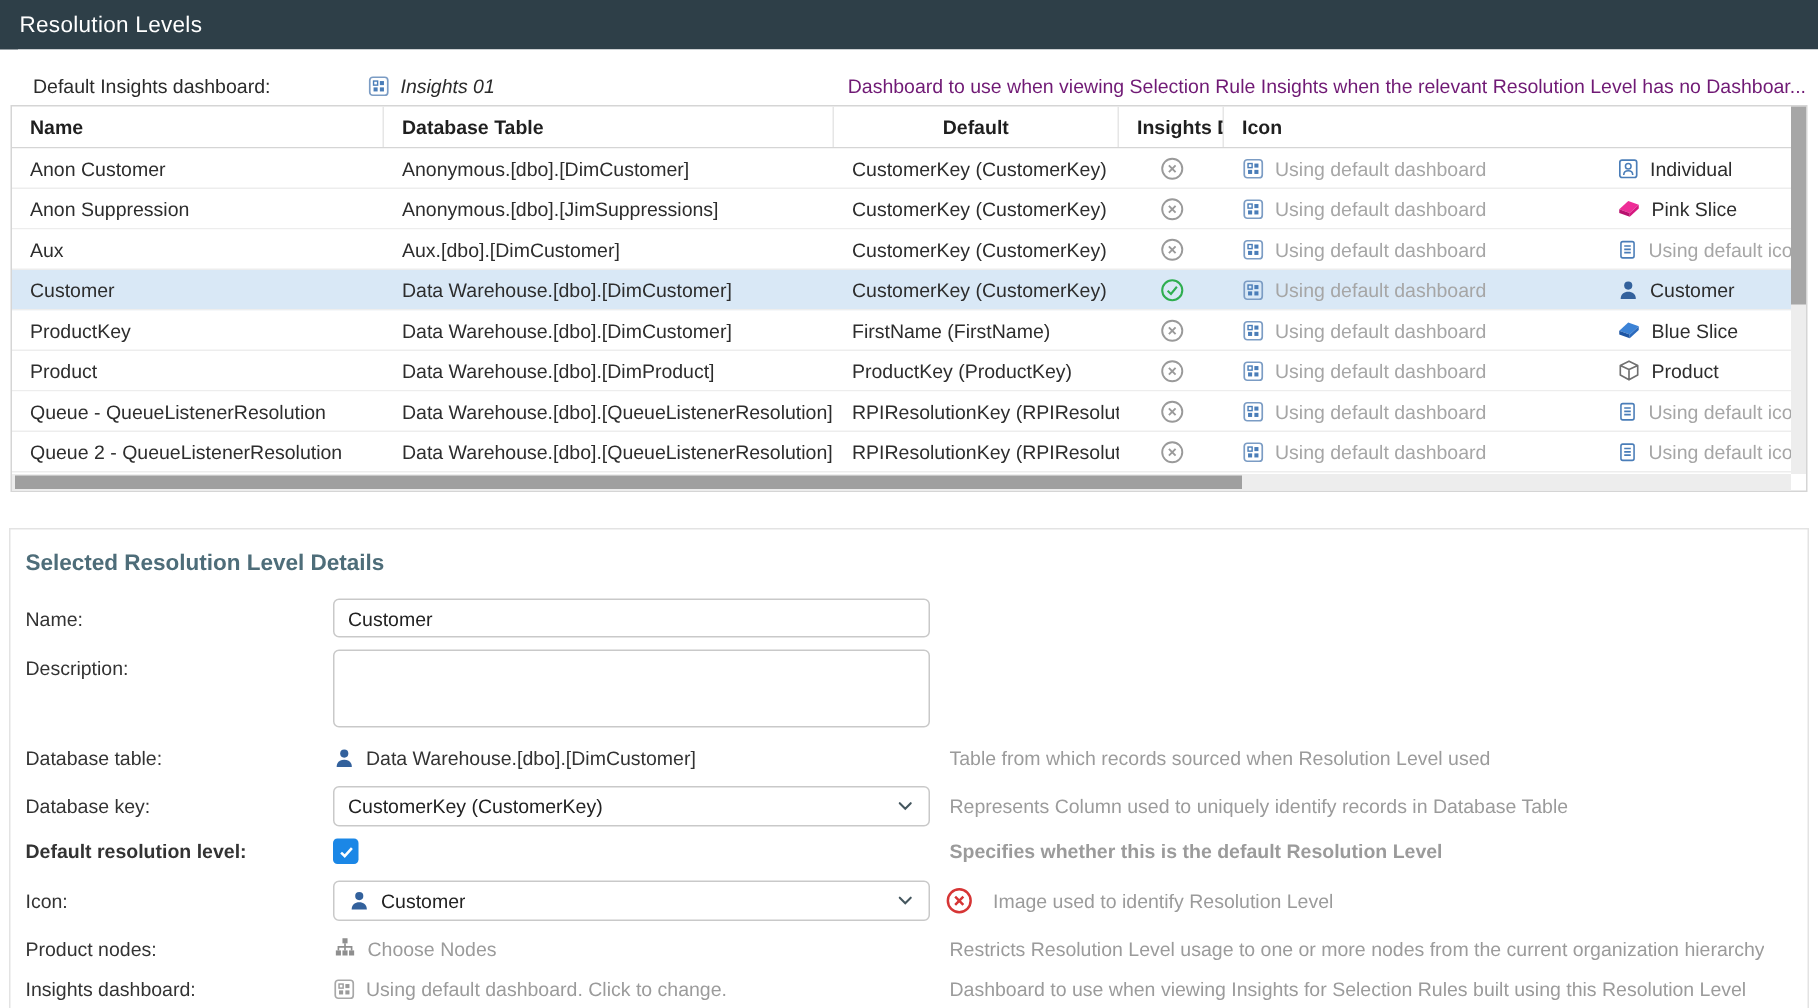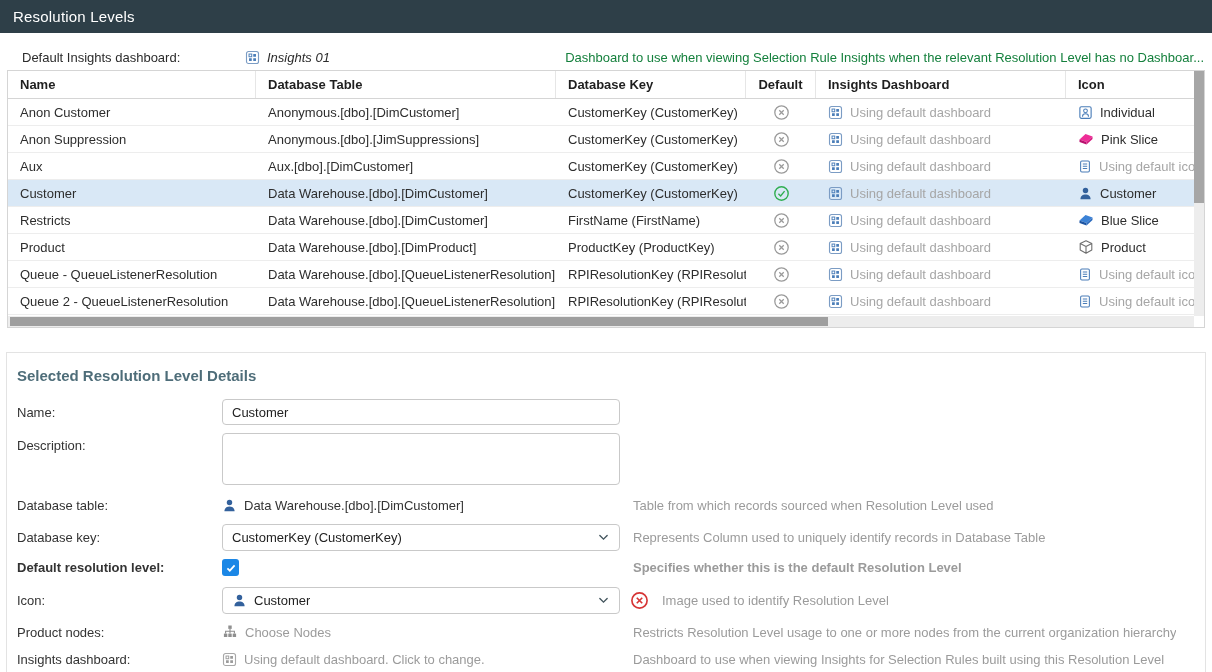--- a/index.html
+++ b/index.html
@@ -17,21 +17,21 @@
     padding-left:13px; font-size:15px; letter-spacing:.2px;
   }
 
   
   .defrow {
     position:absolute; top:33px; left:12px; right:0; height:49px;
     display:flex; align-items:center; padding:0 8px 0 10px; background:#fff;
   }
   .defrow .lbl { width:223px; color:#2b2b2b; }
   .defrow .val { display:flex; align-items:center; gap:7px; font-style:italic; color:#2b2b2b; cursor:pointer; }
-  .defrow .hint { margin-left:auto; color:#15803d; white-space:nowrap; overflow:hidden; }
+  .defrow .hint { margin-left:auto; color:#701a75; white-space:nowrap; overflow:hidden; }
 
   
   .tablewrap {
     position:absolute; top:70px; left:7px; right:7px; height:258px;
     border:1px solid #d5d5d5; background:#fff;
   }
   .thead, .trow {
     display:grid;
     grid-template-columns:248px 300px 190px 70px 250px minmax(0,1fr);
   }
@@ -121,21 +121,20 @@
       </span>
     <span>Insights 01</span>
   </span>
   <span class="hint">Dashboard to use when viewing Selection Rule Insights when the relevant Resolution Level has no Dashboar...</span>
 </div>
 
 <div class="tablewrap">
   <div class="thead">
       <div class="hcell h0">Name</div>
       <div class="hcell h1">Database Table</div>
-      <div class="hcell h2">Database Key</div>
       <div class="hcell h3">Default</div>
       <div class="hcell h4">Insights Dashboard</div>
       <div class="hcell h5">Icon</div>
     </div>
   <div>
       <div class="trow">
         <div class="cell">Anon Customer</div>
         <div class="cell">Anonymous.[dbo].[DimCustomer]</div>
         <div class="cell">CustomerKey (CustomerKey)</div>
         <div class="cell c-def">
@@ -266,21 +265,21 @@
           <span style="display: inline-flex;">
             <svg width="15" height="15" viewBox="0 0 16 16">
               <circle cx="8" cy="4.7" r="2.9" fill="#33619c"></circle>
               <path d="M2.6 14.2 C2.6 10.6 5.1 9.1 8 9.1 C10.9 9.1 13.4 10.6 13.4 14.2 Z" fill="#33619c"></path>
             </svg>
           </span>
           <span class="">Customer</span>
         </div>
       </div>
       <div class="trow">
-        <div class="cell">Restricts</div>
+        <div class="cell">ProductKey</div>
         <div class="cell">Data Warehouse.[dbo].[DimCustomer]</div>
         <div class="cell">FirstName (FirstName)</div>
         <div class="cell c-def">
           <span style="display: inline-flex;">
             <svg width="17" height="17" viewBox="0 0 16 16">
               <circle cx="8" cy="8" r="6.3" fill="none" stroke="#9a9a9a" stroke-width="1.2"></circle>
               <path d="M5.9 5.9 L10.1 10.1 M10.1 5.9 L5.9 10.1" stroke="#9a9a9a" stroke-width="1.2"></path>
             </svg>
           </span>
         </div>

